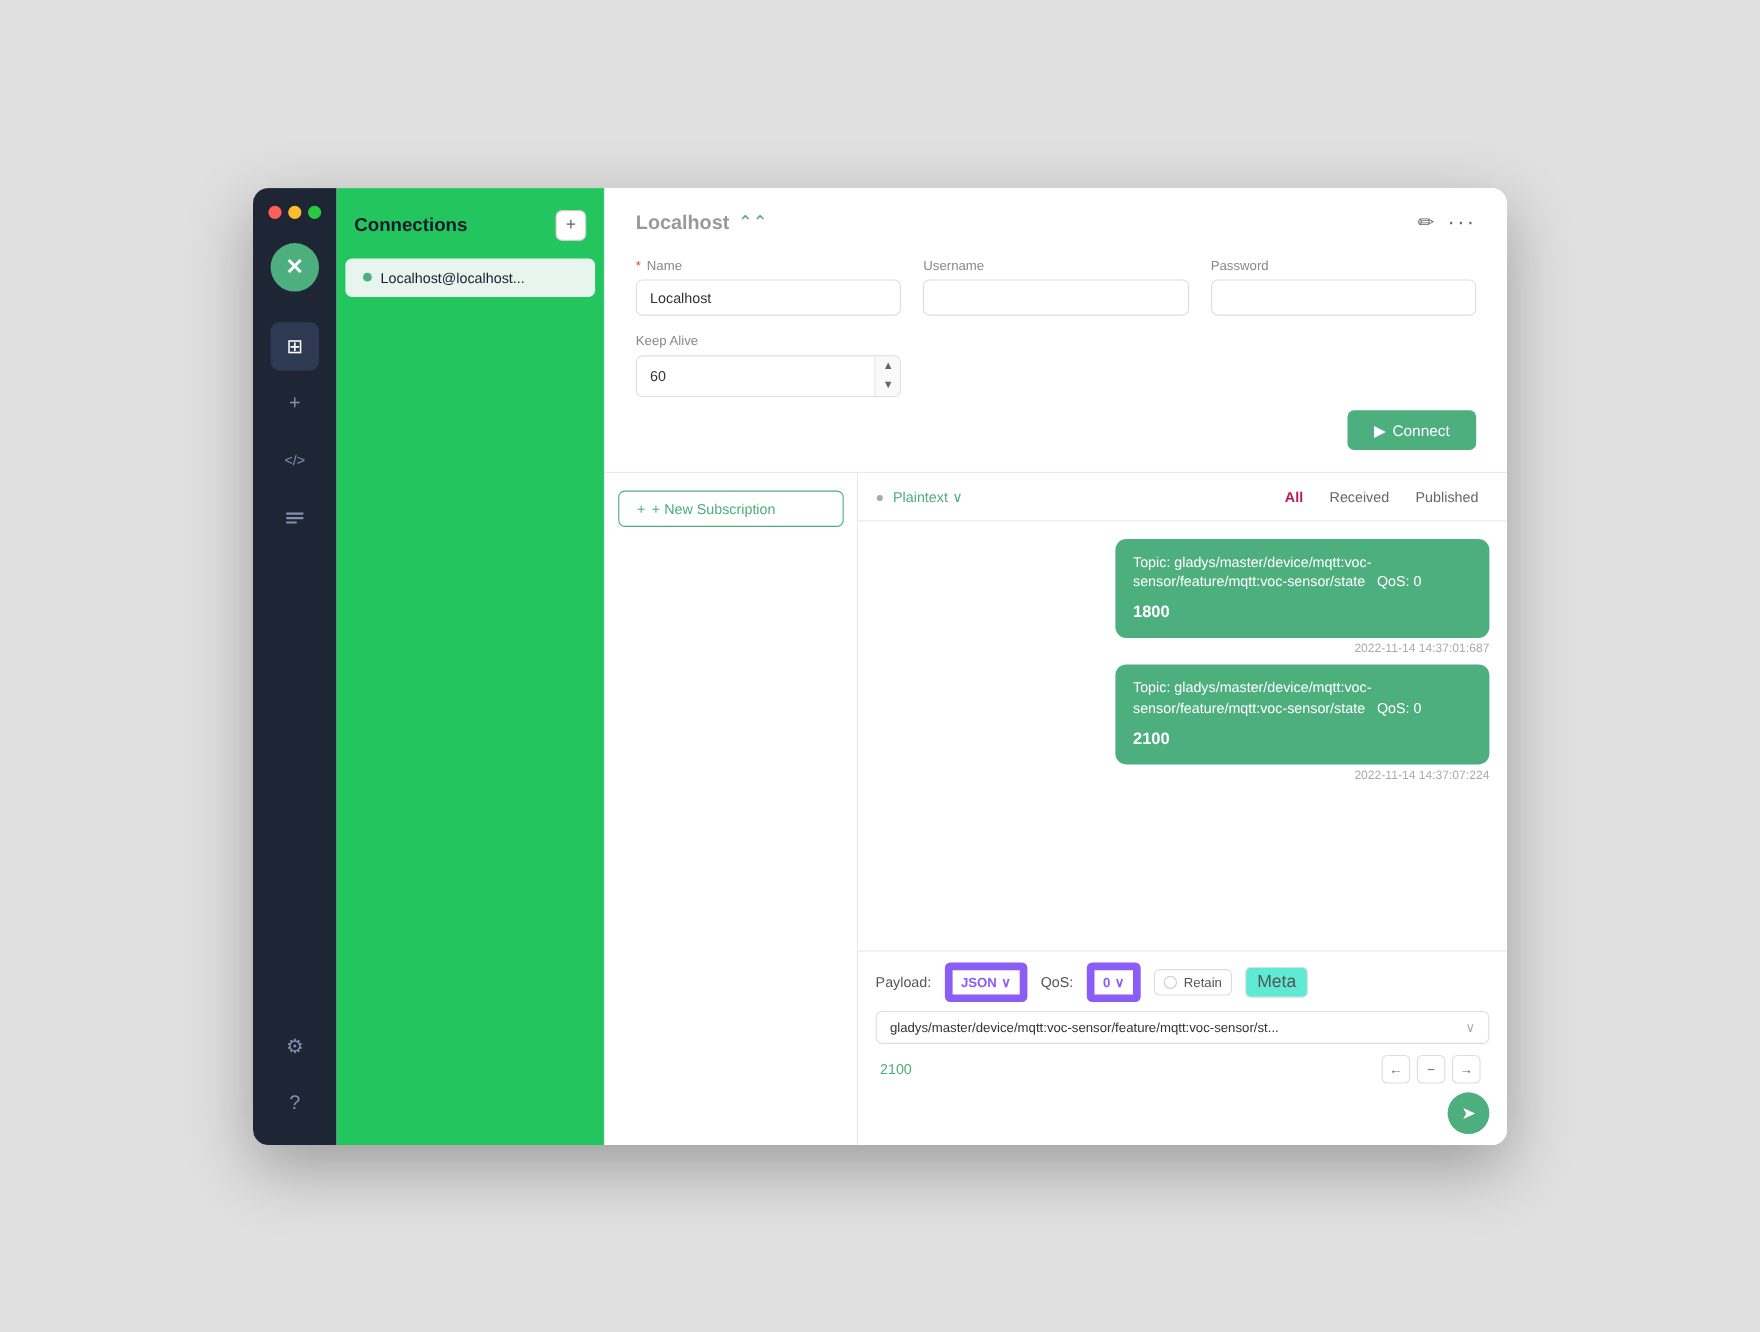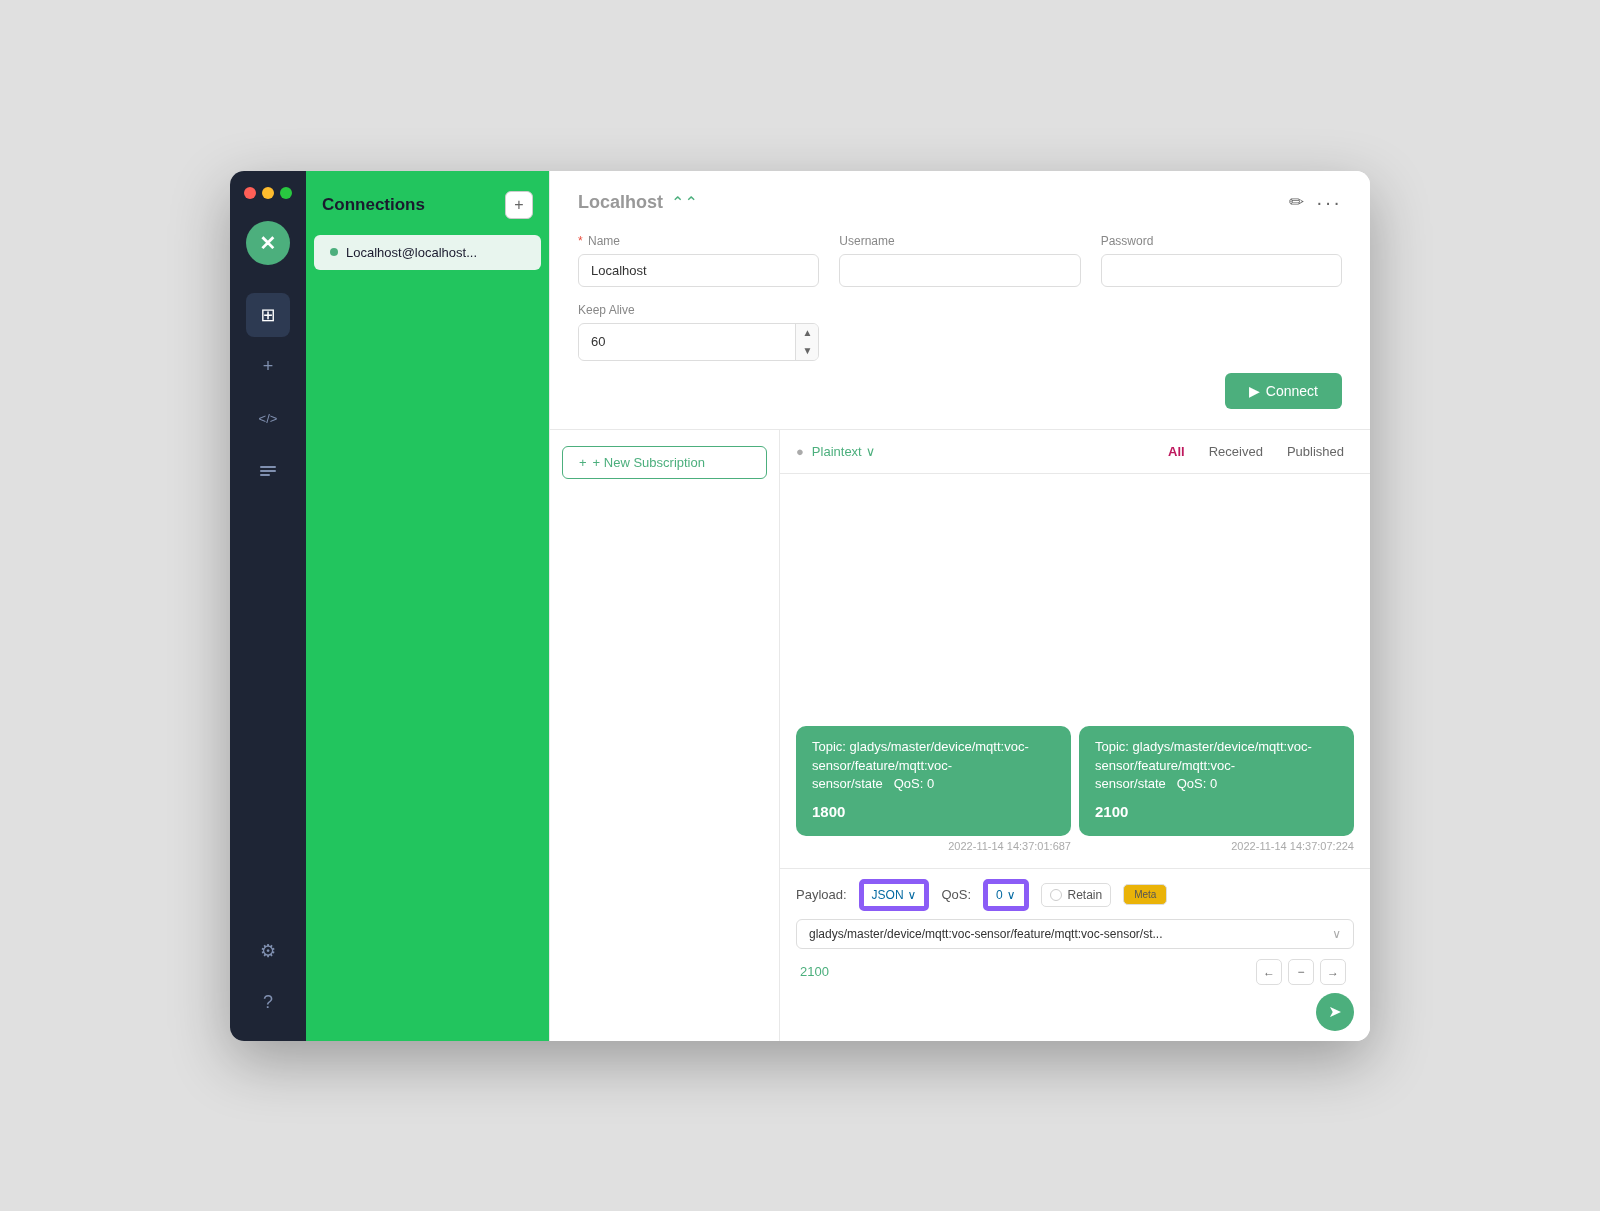--- a/index.html
+++ b/index.html
@@ -343,21 +343,21 @@
     }
     .filter-tab.active {
       color: #be185d;
       font-weight: 600;
     }
     .messages-list {
       flex: 1;
       overflow-y: auto;
       padding: 16px;
       display: flex;
-      flex-direction: row;
+      flex-direction: column;
       gap: 8px;
       align-items: flex-end;
     }
     .message-bubble-wrapper {
       display: flex;
       flex-direction: column;
       align-items: flex-end;
       max-width: 85%;
     }
     .message-bubble {
@@ -397,53 +397,54 @@
     }
     .composer-label {
       font-size: 13px;
       color: #555;
       font-weight: 500;
     }
     .composer-select {
       display: flex;
       align-items: center;
       gap: 4px;
-      border: 5px solid #8b5cf6;
+      border: 7px solid #8b5cf6;
       border-radius: 5px;
       padding: 4px 8px;
       font-size: 12px;
-      color: #0369a1;
+      color: #8b5cf6;
       cursor: pointer;
       background: white;
+      font-weight: bold;
     }
     .retain-btn {
       display: flex;
       align-items: center;
       gap: 6px;
       font-size: 12px;
       color: #555;
       padding: 4px 8px;
       border: 1px solid #ddd;
       border-radius: 5px;
       cursor: pointer;
       background: white;
     }
     .retain-radio {
       width: 12px; height: 12px;
       border: 1.5px solid #ccc;
       border-radius: 50%;
     }
     .meta-btn {
-      font-size: 10px;
+      font-size: 16px;
       color: #555;
       padding: 4px 10px;
       border: 1px solid #ddd;
       border-radius: 5px;
       cursor: pointer;
-      background: #eab308;
+      background: #5eead4;
     }
     .topic-row {
       display: flex;
       align-items: center;
       border: 1px solid #ddd;
       border-radius: 6px;
       padding: 7px 12px;
       margin-bottom: 6px;
       font-size: 12px;
       color: #333;

